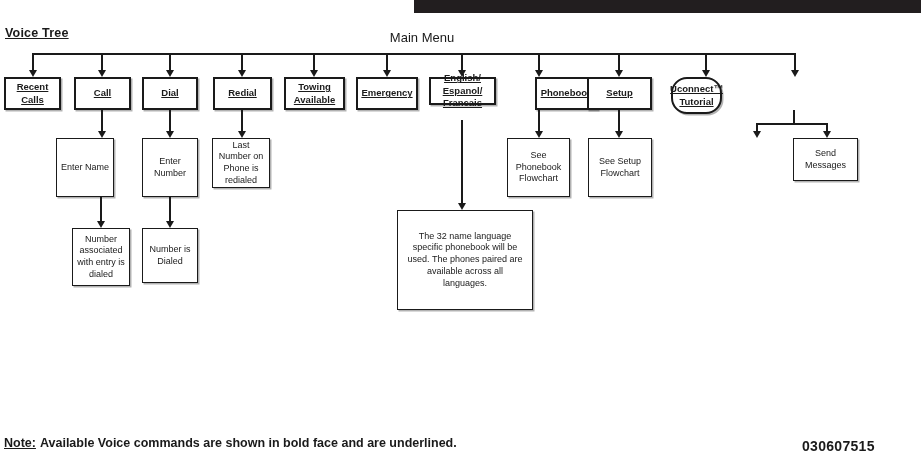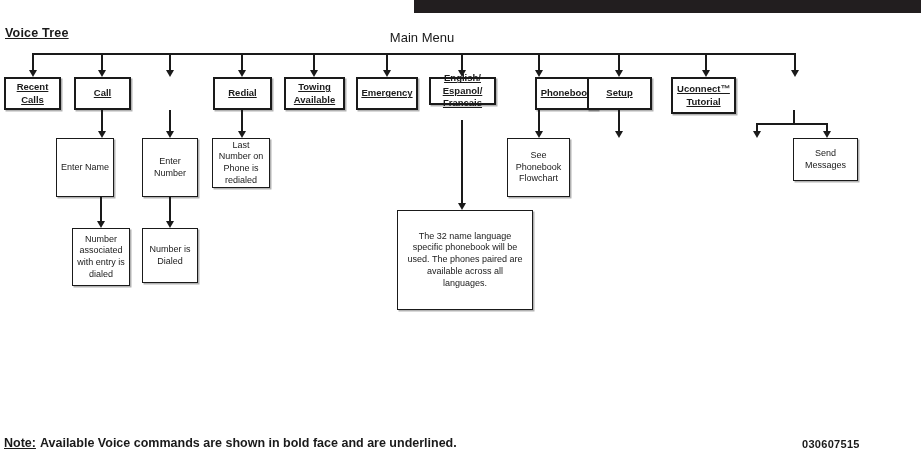--- a/index.html
+++ b/index.html
@@ -65,21 +65,21 @@
     font-size: 12.5px;
     font-weight: bold;
     white-space: nowrap;
   }
   .note .note-label { text-decoration: underline; }
   .note .note-text { margin-left: 4px; }
   .doc-number {
     position: absolute;
     left: 802px;
     top: 438px;
-    font-size: 11px;
+    font-size: 14px;
     font-weight: bold;
     letter-spacing: 0.3px;
   }
 </style>
 </head>
 <body>
 
 <div id="page">
 
   <div class="topbar" style="left:414px; top:0; width:507px; height:13px;"></div>
@@ -111,39 +111,42 @@
   <div class="ahead" style="left:702px; top:70px;"></div>
   <div class="vline" style="left:794px; top:54px; height:16px;"></div>
   <div class="ahead" style="left:791px; top:70px;"></div>
 
   <div class="node cmd" style="left:4px; top:77px; width:57px; height:33px;">
       <span class="lbl">Recent Calls</span>
     </div>
   <div class="node cmd" style="left:74px; top:77px; width:57px; height:33px;">
       <span class="lbl">Call</span>
     </div>
+  <div class="node cmd" style="left:142px; top:77px; width:56px; height:33px;">
+      <span class="lbl">Dial</span>
+    </div>
   <div class="node cmd" style="left:213px; top:77px; width:59px; height:33px;">
       <span class="lbl">Redial</span>
     </div>
   <div class="node cmd" style="left:284px; top:77px; width:61px; height:33px;">
       <span class="lbl">Towing Available</span>
     </div>
   <div class="node cmd" style="left:356px; top:77px; width:62px; height:33px;">
       <span class="lbl">Emergency</span>
     </div>
   <div class="node cmd" style="left:429px; top:77px; width:67px; height:28px;justify-content:flex-end;">
       <span class="lbl">English/ Espanol/ Francais</span>
     </div>
   <div class="node cmd" style="left:508px; top:77px; width:63px; height:33px;margin-left:27px;">
       <span class="lbl">Phonebook</span>
     </div>
   <div class="node cmd" style="left:587px; top:77px; width:65px; height:33px;align-items:center;">
       <span class="lbl">Setup</span>
     </div>
-  <div class="node cmd" style="left:671px; top:77px; width:65px; height:37px;">
+  <div class="node cmd" style="left:671px; top:77px; width:51px; height:37px;border-radius:16px;">
       <span class="lbl">Uconnect™ Tutorial</span>
     </div>
 
   <div class="vline" style="left:101px; top:110px; height:21px;"></div>
   <div class="ahead" style="left:98px; top:131px;"></div>
   <div class="vline" style="left:169px; top:110px; height:21px;"></div>
   <div class="ahead" style="left:166px; top:131px;"></div>
   <div class="vline" style="left:241px; top:110px; height:21px;"></div>
   <div class="ahead" style="left:238px; top:131px;"></div>
   <div class="vline" style="left:538px; top:110px; height:21px;"></div>
@@ -166,20 +169,23 @@
     </div>
   <div class="node result" style="left:142px; top:138px; width:56px; height:59px;">
       <span>Enter Number</span>
     </div>
   <div class="node result" style="left:212px; top:138px; width:58px; height:50px;">
       <span>Last Number on Phone is redialed</span>
     </div>
   <div class="node result" style="left:507px; top:138px; width:63px; height:59px;">
       <span>See Phonebook Flowchart</span>
     </div>
+  <div class="node result" style="left:588px; top:138px; width:64px; height:59px;">
+      <span>See Setup Flowchart</span>
+    </div>
   <div class="node result" style="left:793px; top:138px; width:65px; height:43px;">
       <span>Send Messages</span>
     </div>
 
   <div class="vline" style="left:100px; top:197px; height:24px;"></div>
   <div class="ahead" style="left:97px; top:221px;"></div>
   <div class="vline" style="left:169px; top:197px; height:24px;"></div>
   <div class="ahead" style="left:166px; top:221px;"></div>
 
   <div class="node result" style="left:72px; top:228px; width:58px; height:58px;">

